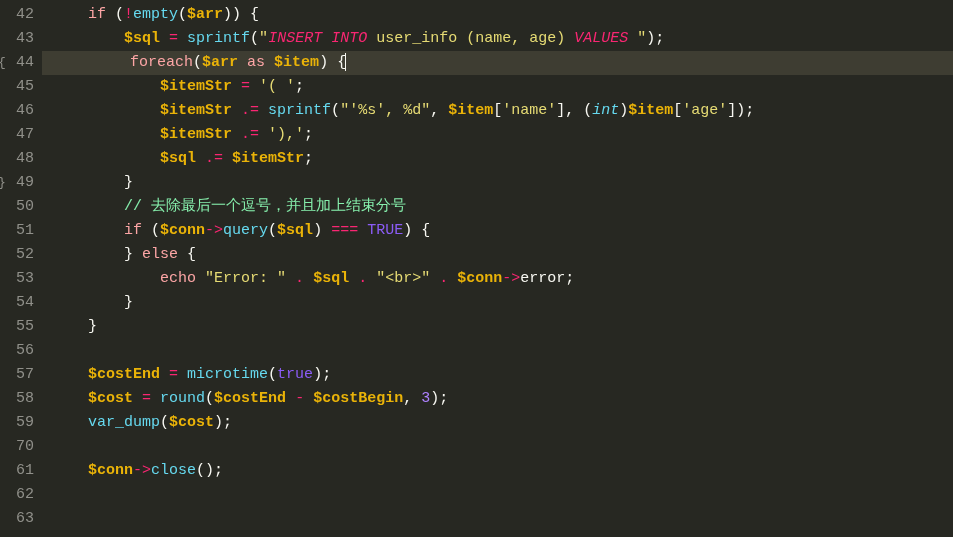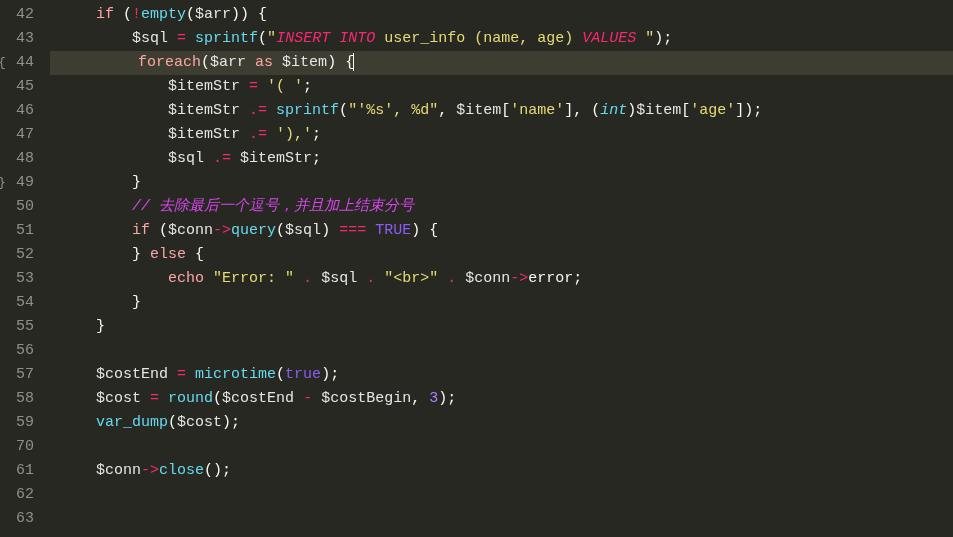--- a/index.html
+++ b/index.html
@@ -13,21 +13,20 @@
       font-size: 15px;
       line-height: 24px;
       color: #f8f8f2;
       width: 953px;
       height: 537px;
       overflow: hidden;
     }
     .editor {
       display: flex;
       height: 100%;
-      gap: 8px;
     }
     .gutter {
       background: #272822;
       color: #90908a;
       text-align: right;
       padding: 3px 8px 0 0;
       width: 42px;
       user-select: none;
       position: relative;
     }
@@ -54,22 +53,22 @@
       background: #3e3d32;
       margin-left: -10px;
       padding-left: 16px;
     }
     
     .k-keyword { color: #fca5a5; }
     .k-func { color: #66d9ef; }
     .k-string { color: #e6db74; }
     .k-sql-kw { color: #f92672; font-style: italic; }
     .k-number { color: #ae81ff; }
-    .k-var { color: #e5e5e5; }
-    .k-comment { color: #d946ef; font-style: italic; }
+    .k-var { color: #eab308; font-weight: bold; }
+    .k-comment { color: #86efac; }
     .k-op { color: #f92672; }
     .k-type { color: #66d9ef; font-style: italic; }
     .k-const { color: #8b5cf6; }
     .cursor {
       display: inline-block;
       width: 1px;
       background: #f8f8f2;
       height: 18px;
       vertical-align: middle;
       margin-left: -1px;

